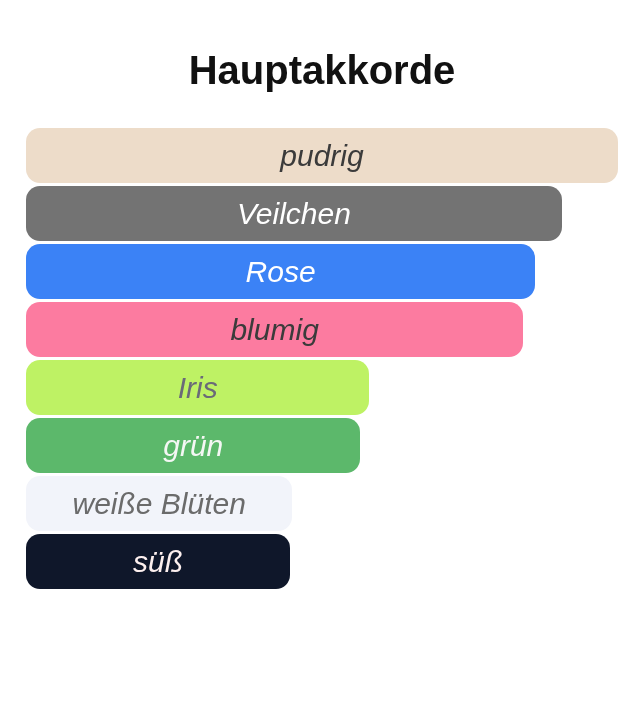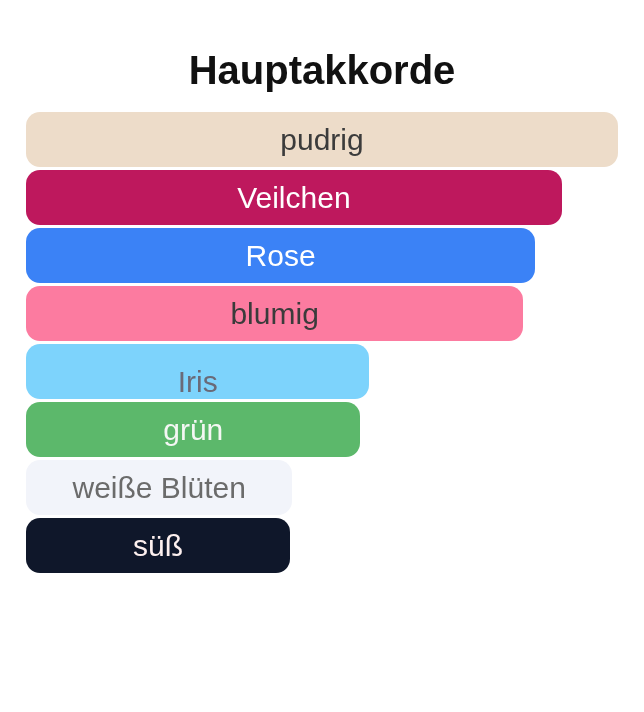--- a/index.html
+++ b/index.html
@@ -33,23 +33,24 @@
     font-weight: 700;
     color: #111111;
     letter-spacing: 0px;
     line-height: 48px;
     white-space: nowrap;
   }
 
   #bars-area {
     position: absolute;
     left: 26px;
-    top: 112px;
+    top: 128px;
     width: 592px;
     height: 570px;
+    font-style: italic;
   }
 
   .bar-row {
     position: relative;
     height: 58px;
     width: 100%;
   }
 
   .bar {
     position: absolute;
@@ -79,36 +80,36 @@
 
   <div id="chart-title">Hauptakkorde</div>
 
   <div id="bars-area">
       <div class="bar-row">
         <div class="bar" style="width: 100%; background: rgb(237, 220, 201);">
           <span class="bar-label" style="color: rgb(59, 59, 59);">pudrig</span>
         </div>
       </div>
       <div class="bar-row">
-        <div class="bar" style="width: 90.5%; background: #be185d;">
+        <div class="bar" style="width: 90.5%; background: #737373;">
           <span class="bar-label" style="color: rgb(255, 255, 255);">Veilchen</span>
         </div>
       </div>
       <div class="bar-row">
         <div class="bar" style="width: 86%; background: #3b82f6;">
           <span class="bar-label" style="color: rgb(255, 255, 255);">Rose</span>
         </div>
       </div>
       <div class="bar-row">
         <div class="bar" style="width: 84%; background: rgb(252, 123, 160);">
           <span class="bar-label" style="color: rgb(59, 59, 59);">blumig</span>
         </div>
       </div>
       <div class="bar-row">
-        <div class="bar" style="width: 58%; background: #7dd3fc; align-items: flex-end;">
+        <div class="bar" style="width: 58%; background: #bef264;">
           <span class="bar-label" style="color: rgb(106, 106, 120);">Iris</span>
         </div>
       </div>
       <div class="bar-row">
         <div class="bar" style="width: 56.5%; background: rgb(92, 184, 107);">
           <span class="bar-label" style="color: rgb(244, 247, 244);">grün</span>
         </div>
       </div>
       <div class="bar-row">
         <div class="bar" style="width: 45%; background: rgb(242, 244, 250);">

